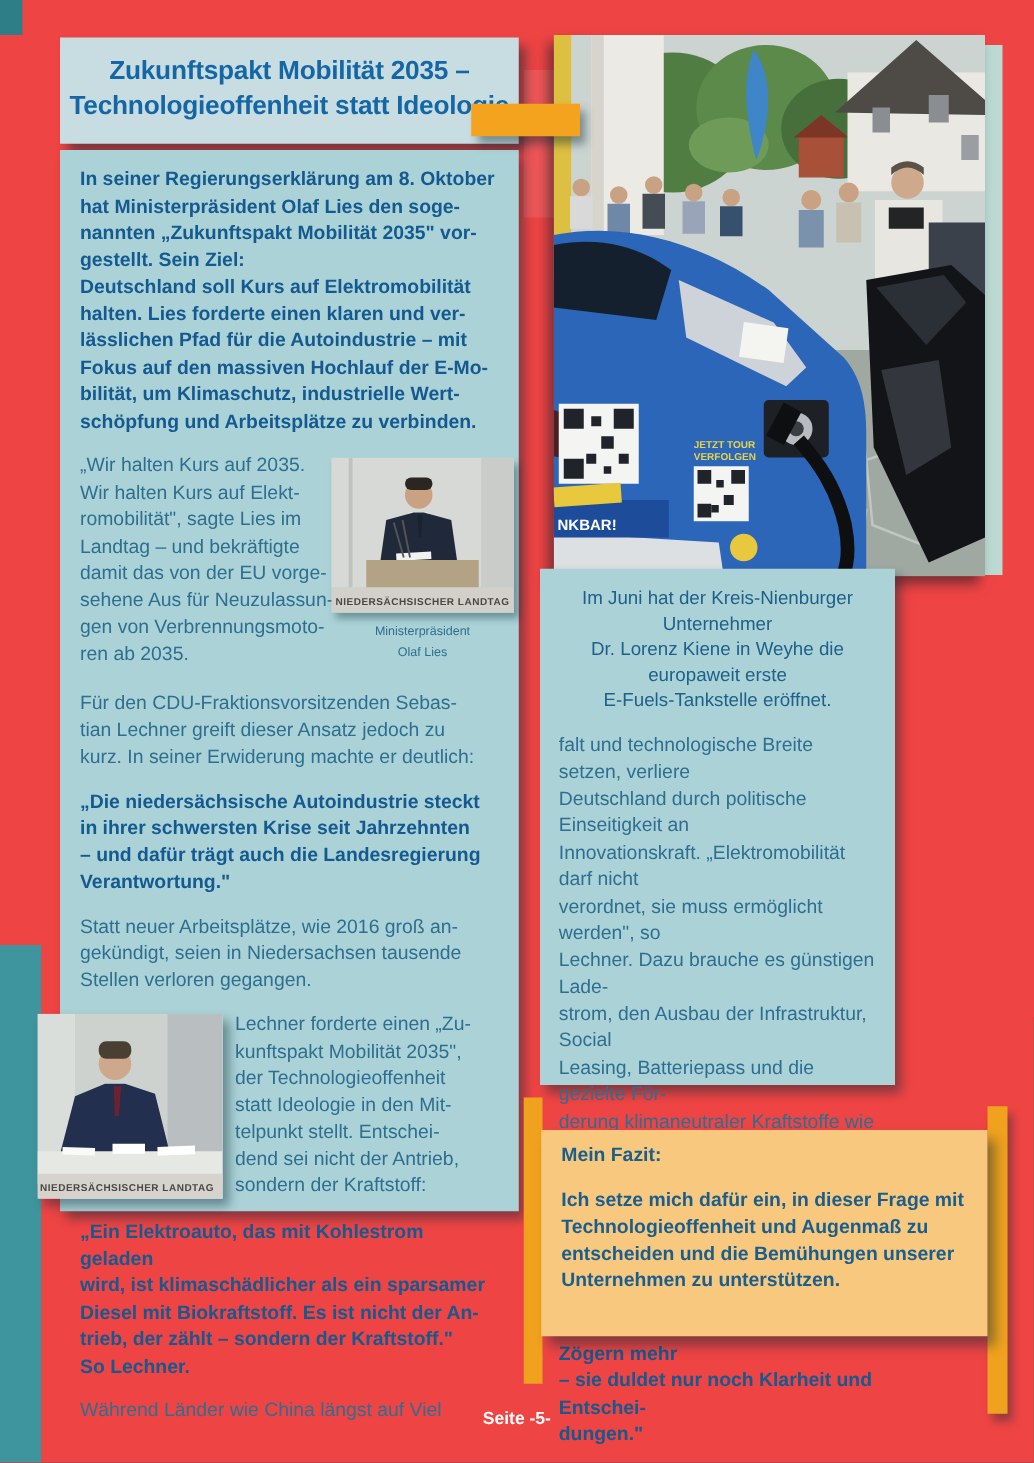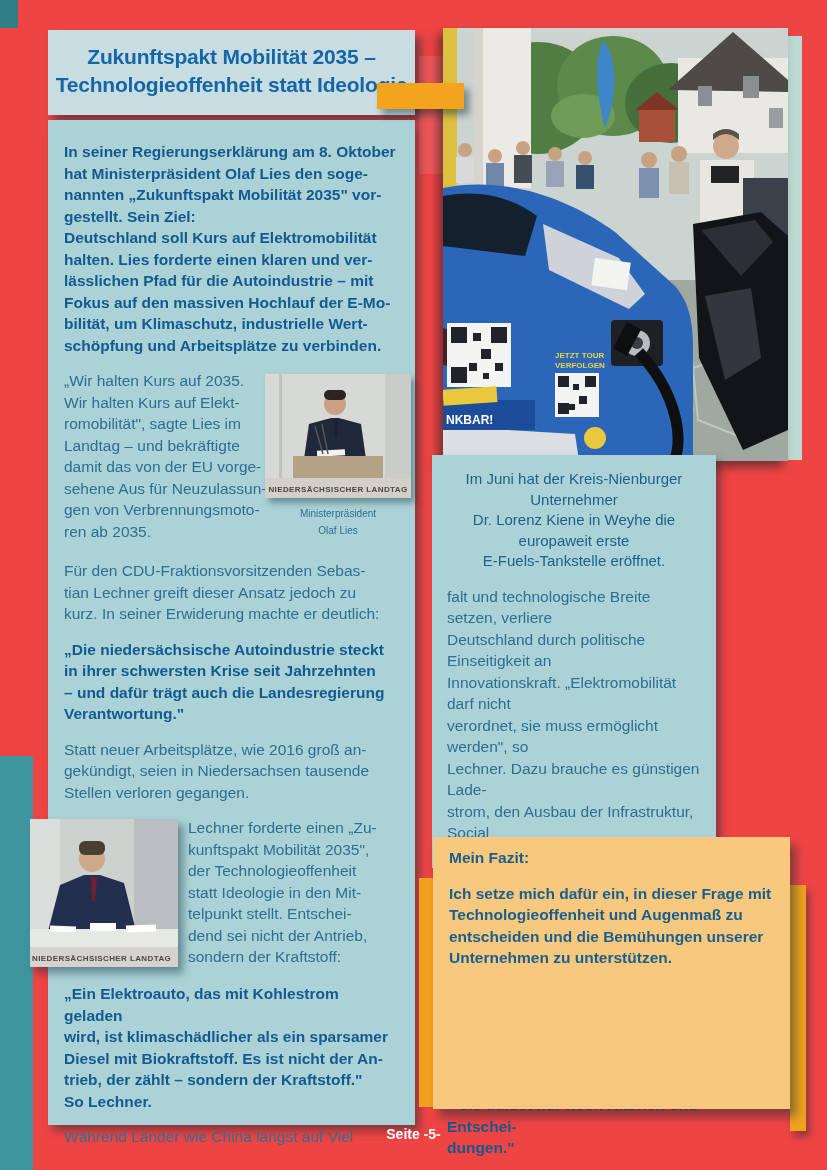--- a/index.html
+++ b/index.html
@@ -16,22 +16,22 @@
 
   
   .header-box{left:48px;top:30px;width:367px;height:85px;background:#c7dde1;
     box-shadow:6px 7px 8px rgba(14,42,55,.5);}
   .header-title{margin:0;padding-top:13px;text-align:center;white-space:pre-line;
     color:#1566a4;font-weight:bold;font-size:21px;line-height:28px;letter-spacing:-0.2px;}
   .orange-bar{left:377px;top:83px;width:87px;height:26px;background:#f3a31e;
     box-shadow:5px 6px 7px rgba(14,42,55,.45);z-index:6;}
 
   
-  .left-panel{left:48px;top:120px;width:367px;height:1005px;background:#abd3d7;
-    box-shadow:5px 6px 8px rgba(14,42,55,.45);padding:21px 16px;box-sizing:border-box;}
+  .left-panel{left:48px;top:120px;width:367px;height:849px;background:#abd3d7;
+    box-shadow:5px 6px 8px rgba(14,42,55,.45);padding:13px 16px;box-sizing:border-box;}
   .right-panel{left:432px;top:455px;width:284px;height:413px;background:#abd3d7;
     box-shadow:5px 6px 8px rgba(14,42,55,.45);padding:14px 15px;box-sizing:border-box;}
 
   .p{margin:0 0 14px 0;white-space:pre-line;color:#2e6e90;font-size:15.5px;line-height:21.5px;}
   .p.bold{font-weight:bold;color:#14598f;}
   .caption{white-space:pre-line;text-align:center;color:#1e6089;font-size:15px;line-height:20.5px;margin:0 0 14px 0;}
 
   .quote-row{position:relative;min-height:176px;margin-bottom:14px;}
   .quote-text{width:206px;}
   .lies-fig{position:absolute;right:-12px;top:4px;width:146px;}
@@ -41,21 +41,21 @@
   .lechner-row{position:relative;min-height:154px;margin-bottom:12px;}
   .lechner-fig{position:absolute;left:-34px;top:2px;width:148px;height:148px;
     box-shadow:5px 6px 8px rgba(14,42,55,.45);}
   .lechner-text{margin-left:124px;}
 
   
   .main-photo{left:443px;top:28px;width:345px;height:433px;display:block;
     box-shadow:-5px 6px 9px rgba(10,25,35,.5);}
 
   
-  .fazit-box{left:433px;top:837px;width:357px;height:272px;background:#f8c87e;
+  .fazit-box{left:433px;top:904px;width:357px;height:165px;background:#f8c87e;
     box-shadow:6px 8px 9px rgba(14,42,55,.45);padding:10px 16px;box-sizing:border-box;z-index:4;}
   .fazit-box .p{color:#1a5e8e;font-weight:bold;margin-bottom:14px;}
   .fazit-accent-left{left:419px;top:878px;width:15px;height:229px;background:#f0a21e;z-index:3;}
   .fazit-accent-right{left:790px;top:885px;width:16px;height:246px;background:#f0a21e;
     box-shadow:4px 6px 7px rgba(14,42,55,.4);z-index:3;}
 
   .footer{left:0;top:1126px;width:827px;text-align:center;color:#ffffff;
     font-weight:bold;font-size:14px;z-index:7;}
 </style>
 </head>

